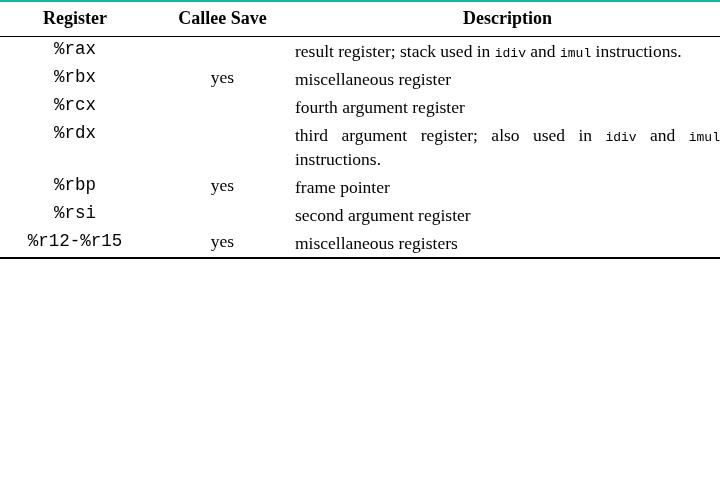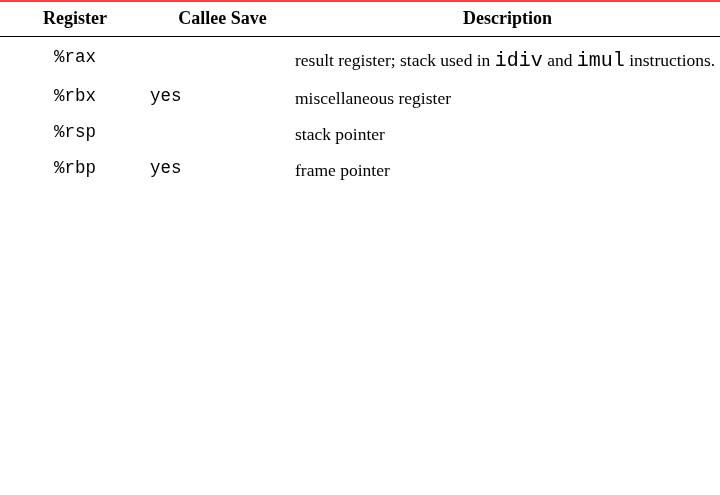--- a/index.html
+++ b/index.html
@@ -26,61 +26,61 @@
   }
   table.reg-table thead th {
     font-family: "Liberation Serif", serif;
     font-weight: bold;
     font-size: 18px;
     padding: 6px 0 7px 0;
     text-align: center;
     vertical-align: middle;
   }
   .rule-top {
-    border-top: 2px solid #ef4444;
+    border-top: 2px solid #14b8a6;
   }
   .rule-mid {
     border-bottom: 1px solid #000;
   }
   .rule-bottom {
     border-bottom: 2px solid #000;
   }
   col.c-reg { width: 150px; }
   col.c-callee { width: 145px; }
   col.c-desc { width: 425px; }
 
   table.reg-table tbody td {
     font-size: 17.5px;
     vertical-align: top;
-    padding: 10px 0 1px 0;
+    padding: 2px 0 1px 0;
   }
   td.reg-cell {
     text-align: center;
     font-family: "Liberation Mono", monospace;
     font-size: 16px;
     letter-spacing: 0px;
     padding-top: 4px;
   }
   td.callee-cell {
-    text-align: left;
-    font-family: Liberation Mono, monospace;
+    text-align: center;
+    font-family: Liberation Serif, serif;
     font-size: 17.5px;
     padding-top: 3px;
   }
   td.desc-cell {
     text-align: justify;
     text-align-last: left;
     padding-right: 18px;
     line-height: 1.42;
     font-size: 17.5px;
     padding-top: 3px;
   }
   td.desc-cell .mono {
     font-family: "Liberation Mono", monospace;
-    font-size: 20px;
+    font-size: 13px;
   }
   
   .just {
     text-align: justify;
     text-align-last: left;
   }
 </style>
 </head>
 <body>
 
@@ -103,24 +103,39 @@
           <td class="reg-cell">%rax</td>
           <td class="callee-cell"></td>
           <td class="desc-cell"><span class="just"><span>result register; stack used in </span><span class="mono">idiv</span><span> and </span><span class="mono">imul</span><span> instructions.</span></span></td>
         </tr>
         <tr>
           <td class="reg-cell">%rbx</td>
           <td class="callee-cell">yes</td>
           <td class="desc-cell"><span class=""><span>miscellaneous register</span></span></td>
         </tr>
         <tr>
-          <td class="reg-cell">%rsp</td>
+          <td class="reg-cell">%rcx</td>
           <td class="callee-cell"></td>
-          <td class="desc-cell"><span class=""><span>stack pointer</span></span></td>
+          <td class="desc-cell"><span class=""><span>fourth argument register</span></span></td>
+        </tr>
+        <tr>
+          <td class="reg-cell">%rdx</td>
+          <td class="callee-cell"></td>
+          <td class="desc-cell"><span class="just"><span>third argument register; also used in </span><span class="mono">idiv</span><span> and </span><span class="mono">imul</span><span> instructions.</span></span></td>
         </tr>
         <tr>
           <td class="reg-cell">%rbp</td>
           <td class="callee-cell">yes</td>
           <td class="desc-cell"><span class=""><span>frame pointer</span></span></td>
         </tr>
+        <tr>
+          <td class="reg-cell">%rsi</td>
+          <td class="callee-cell"></td>
+          <td class="desc-cell"><span class=""><span>second argument register</span></span></td>
+        </tr>
+        <tr class="rule-bottom">
+          <td class="reg-cell">%r12-%r15</td>
+          <td class="callee-cell">yes</td>
+          <td class="desc-cell"><span class=""><span>miscellaneous registers</span></span></td>
+        </tr>
       </tbody>
   </table>
 </div>
 
 </body></html>

